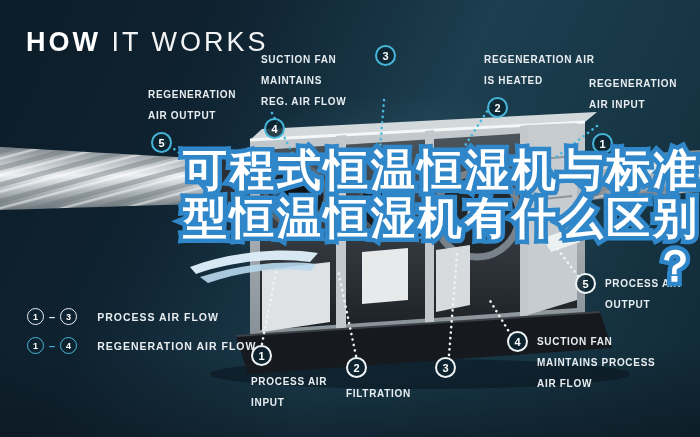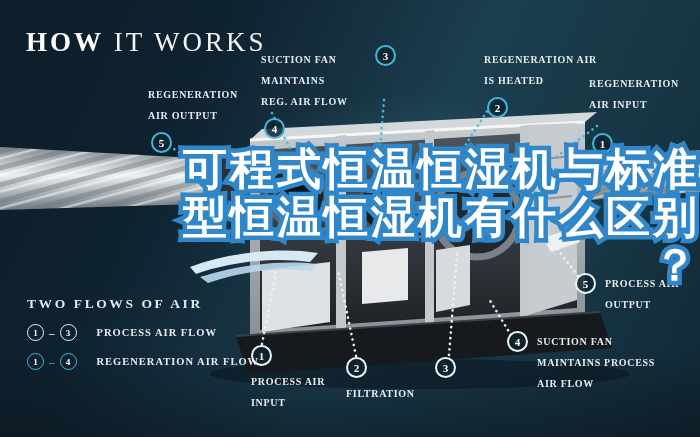--- a/index.html
+++ b/index.html
@@ -1,18 +1,18 @@
 <!DOCTYPE html>
 <html><head>
 <meta charset="utf-8">
 <style>
   html,body{margin:0;padding:0;background:#0b161f;}
   .stage{
     position:relative;width:700px;height:437px;overflow:hidden;
-    font-family:Liberation Serif, serif;
+    font-family:Liberation Sans, sans-serif;
     background:#16313f;
   }
   
   .bg-grad{position:absolute;inset:0;
     background:linear-gradient(115deg,#0d1d29 0%,#0f2230 26%,#1c3e4f 55%,#173645 78%,#112835 100%);}
   .bg-glow{position:absolute;inset:0;
     background:radial-gradient(ellipse 300px 170px at 59% 48%, rgba(90,140,160,.30), rgba(90,140,160,0) 70%);}
   .bg-bottom{position:absolute;left:0;right:0;bottom:0;height:90px;
     background:linear-gradient(180deg, rgba(10,20,28,0) 0%, rgba(10,20,28,.55) 100%);}
 
@@ -232,21 +232,20 @@
     <div class="lbl">FILTRATION</div>
   </div>
 
   <div class="callout badge-top" id="co-proc-in">
     <div class="badge process">1</div>
     <div class="lbl">PROCESS AIR
 INPUT</div>
   </div>
 
   <div class="legend">
-    <div class="legend-title">TWO FLOWS OF AIR</div>
     <div class="legend-row process">
       <div class="lg-circle">1</div>
       <span class="dash">–</span>
       <div class="lg-circle">3</div>
       <span class="lg-label">PROCESS AIR FLOW</span>
     </div>
     <div class="legend-row regen">
       <div class="lg-circle">1</div>
       <span class="dash">–</span>
       <div class="lg-circle">4</div>

